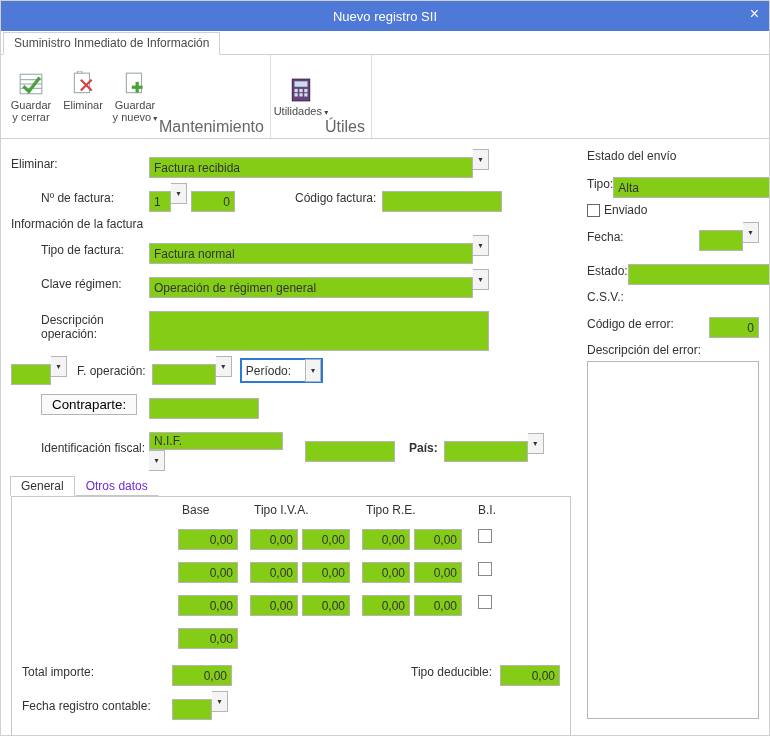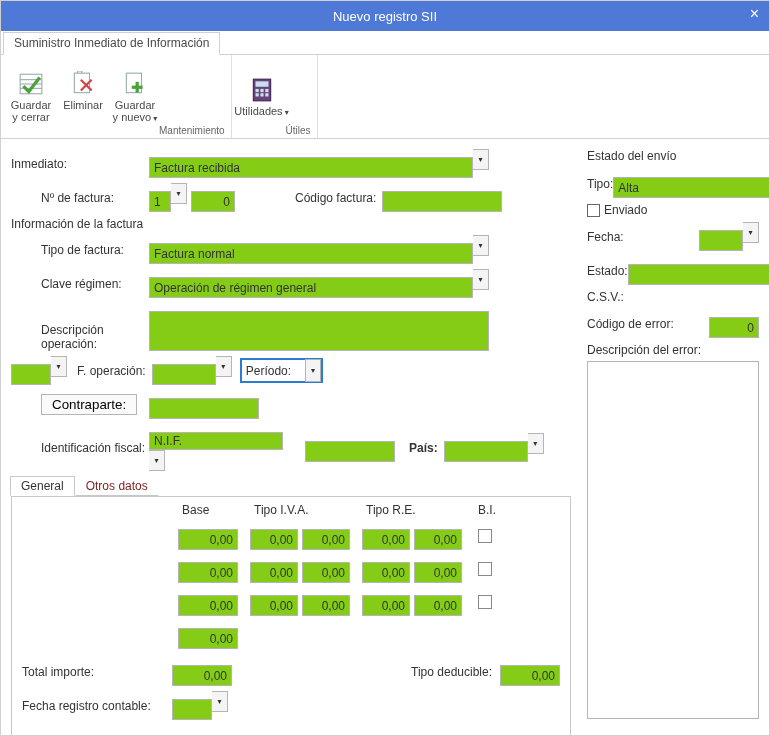--- a/index.html
+++ b/index.html
@@ -15,21 +15,21 @@
   .tabstrip { height:24px; display:flex; align-items:flex-end; border-bottom:1px solid #d0d0d0; padding-left:2px; background:#fff;}
   .doc-tab { height:23px; background:#fff; border:1px solid #d0d0d0; border-bottom:1px solid #fff; padding:3px 10px 0 10px; font-size:12px; color:#4a4a4a; position:relative; top:1px;}
 
   
   .ribbon { height:84px; display:flex; border-bottom:1px solid #d0d0d0; }
   .rib-group { border-right:1px solid #e0e0e0; padding:2px 6px 0 6px; display:flex; flex-direction:row; align-items:center; }
   .rib-buttons { display:flex; gap:4px; }
   .rib-btn { width:48px; display:flex; flex-direction:column; align-items:center; justify-content:flex-start; padding:2px 0; cursor:pointer; text-align:center; line-height:1.1;}
   .rib-btn .glyph { width:26px; height:26px; margin-bottom:2px; }
   .rib-btn span { font-size:11px; color:#4a4a4a; white-space:pre; }
-  .rib-group .group-name { font-size:10px; color:#666; margin-top:auto; padding-bottom:2px;}
+  .rib-group .group-name { font-size:16px; color:#666; margin-top:auto; padding-bottom:2px;}
   .dd-caret::after{content:" \25BE"; font-size:8px;}
 
   
   .main { display:flex; height:calc(100% - 30px - 24px - 84px); }
   .form-area { flex:1; padding:10px 8px 0 10px; }
   .side-area { width:190px; padding:10px 10px 0 8px; }
 
   .row { display:flex; align-items:center; margin-bottom:5px; }
   .lbl { width:138px; color:#333; }
   .indent .lbl { padding-left:30px; width:138px;}
@@ -44,21 +44,21 @@
   .select{ display:flex; }
   .select input{flex:1;}
   .btnish{ height:21px; border:1px solid #b5b5b5; background:#fafafa; padding:0 10px; cursor:pointer;}
 
   .wide{ flex:1; }
 
   
   .inner-tab-wrap{ border:1px solid #c7c7c7; margin-top:8px; padding-bottom:10px;}
   .inner-tabs { display:flex; position:relative; top:-1px; margin-left:-1px;}
   .inner-tab { border:1px solid #c7c7c7; border-bottom:1px solid #fff; background:#fff; padding:2px 10px; height:20px;}
-  .inner-tab.inactive{ border:1px solid transparent; border-bottom:1px solid #c7c7c7; color:#7f1d1d; cursor:pointer;}
+  .inner-tab.inactive{ border:1px solid transparent; border-bottom:1px solid #c7c7c7; color:#6d28d9; cursor:pointer;}
   .inner-body{ padding:6px 10px 0 10px;}
 
   .grid-head, .grid-row { display:flex; gap:6px; align-items:center; margin-bottom:4px;}
   .grid-head { padding-left:160px; font-size:12px; color:#333;}
   .gcol{ display:flex; gap:4px;}
   .gcol .cell{ width:48px;}
   input.cell{ height:21px; text-align:right; border:1px solid #b5b5b5; padding:1px 4px; font:inherit;}
   .bi-chk{ width:14px; height:14px; border:1px solid #888;}
   .periodo-wrap{ display:flex; align-items:center; border:2px solid #2a7bd6; padding:0 0 0 4px; height:25px;}
   .periodo-wrap .drop-btn{height:23px;}
@@ -135,21 +135,21 @@
         </div>
       </div>
       <div class="group-name">Útiles</div>
     </div>
   </div>
 
   <div class="main">
     <div class="form-area">
 
       <div class="row">
-        <div class="lbl">Inmediato:</div>
+        <div class="lbl">Eliminar:</div>
         <div class="select wide" style="max-width:340px;">
           <input type="text" class="wide" value="Factura recibida" style="">
           <div class="drop-btn">▾</div>
         </div>
       </div>
 
       <div class="row indent">
         <div class="lbl">Nº de factura:</div>
         <div class="select" style="width:38px;">
           <input type="text" style="width: 22px;" value="1">
@@ -172,21 +172,21 @@
       </div>
 
       <div class="row indent">
         <div class="lbl">Clave régimen:</div>
         <div class="select wide" style="max-width:340px;">
           <input type="text" class="wide" value="Operación de régimen general" style="">
           <div class="drop-btn">▾</div>
         </div>
       </div>
 
-      <div class="row indent" style="align-items:flex-end;">
+      <div class="row indent" style="align-items:center;">
         <div class="lbl">Descripción operación:</div>
         <textarea style="width: 340px;"></textarea>
       </div>
 
       <div class="row indent">
         <div class="select" style="width:56px;">
           <input type="text" style="width: 40px;" value="">
           <div class="drop-btn">▾</div>
         </div>
         <div style="margin:0 6px 0 10px;">F. operación:</div>

